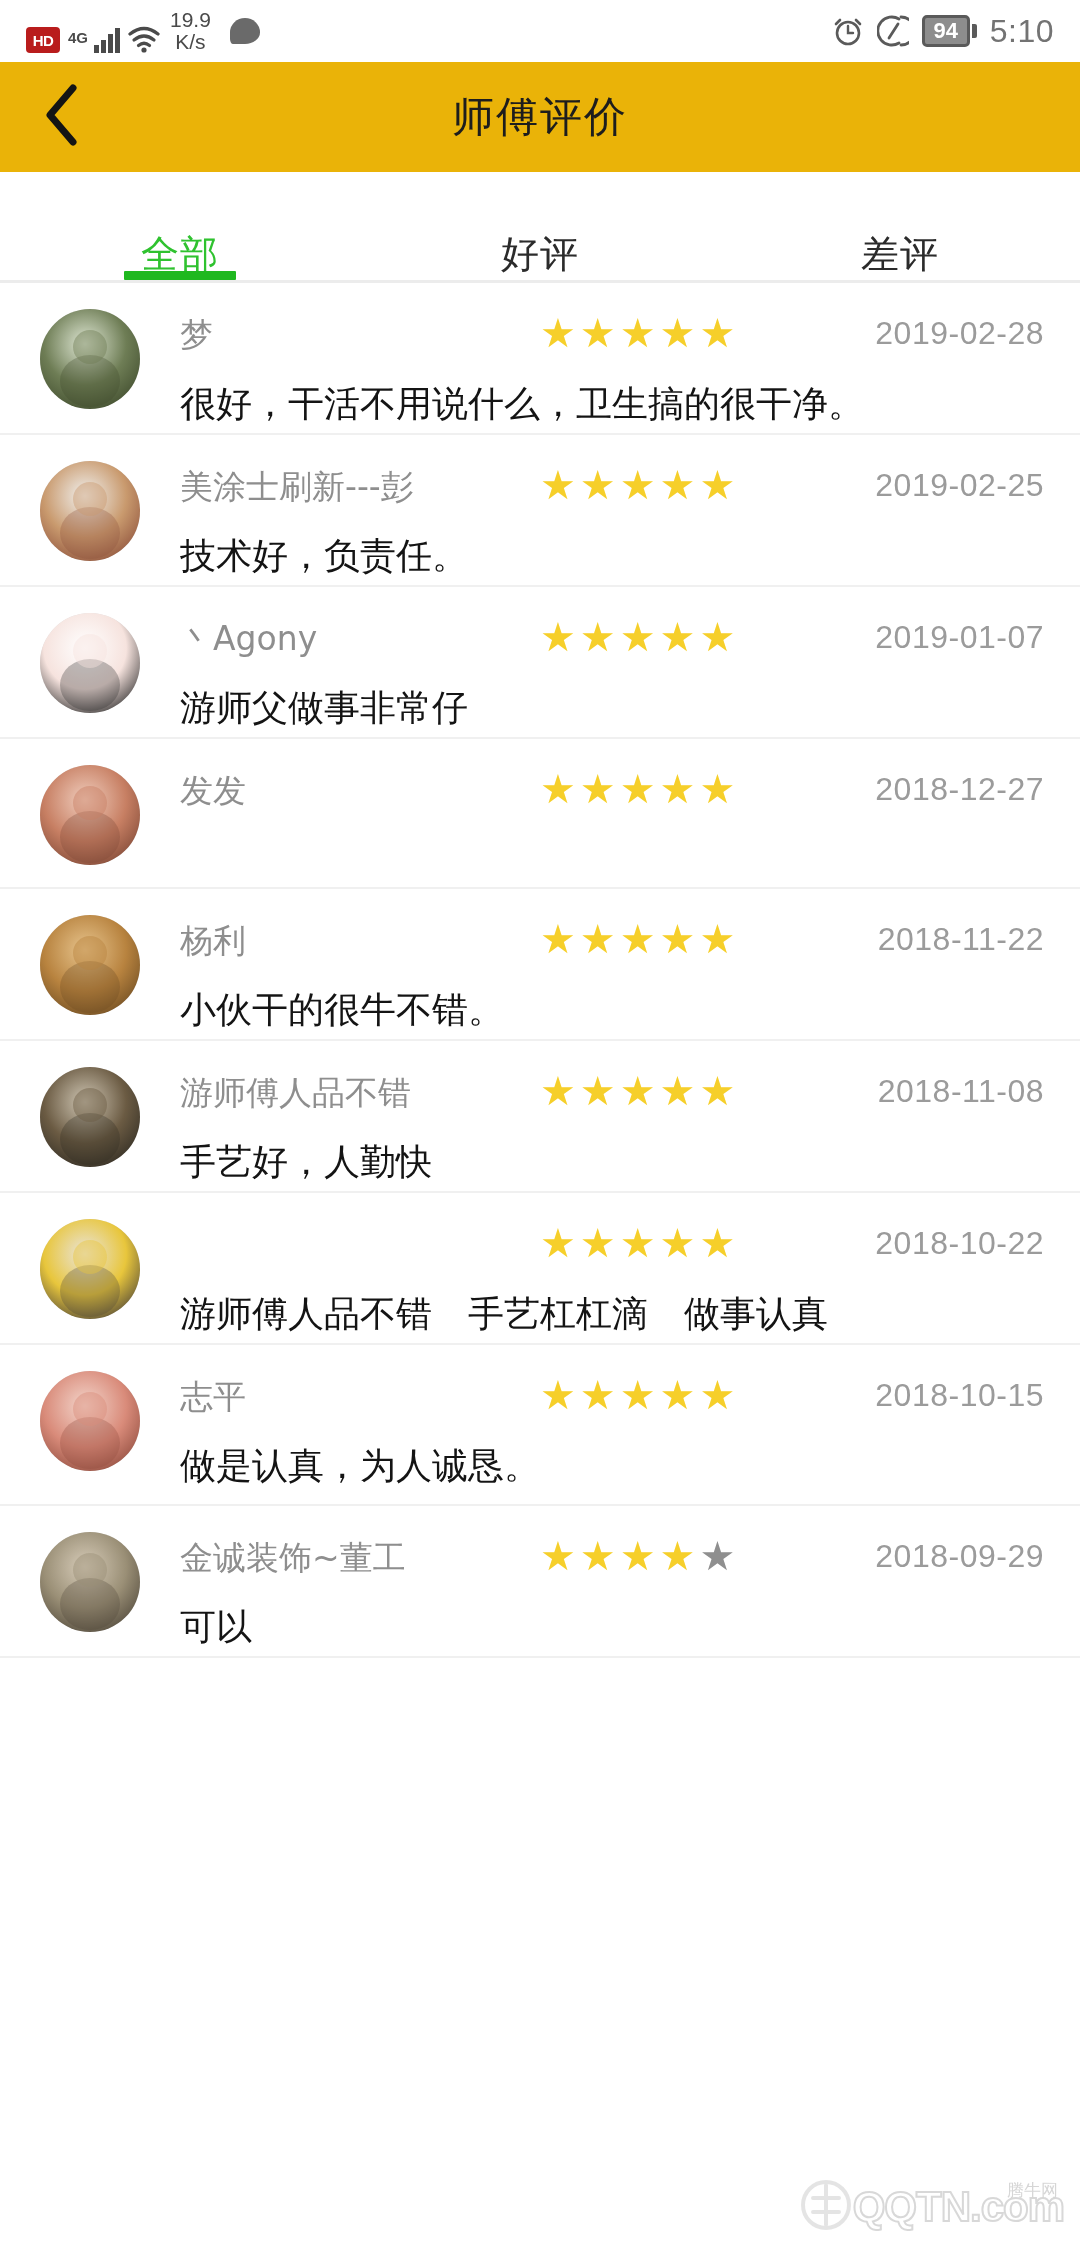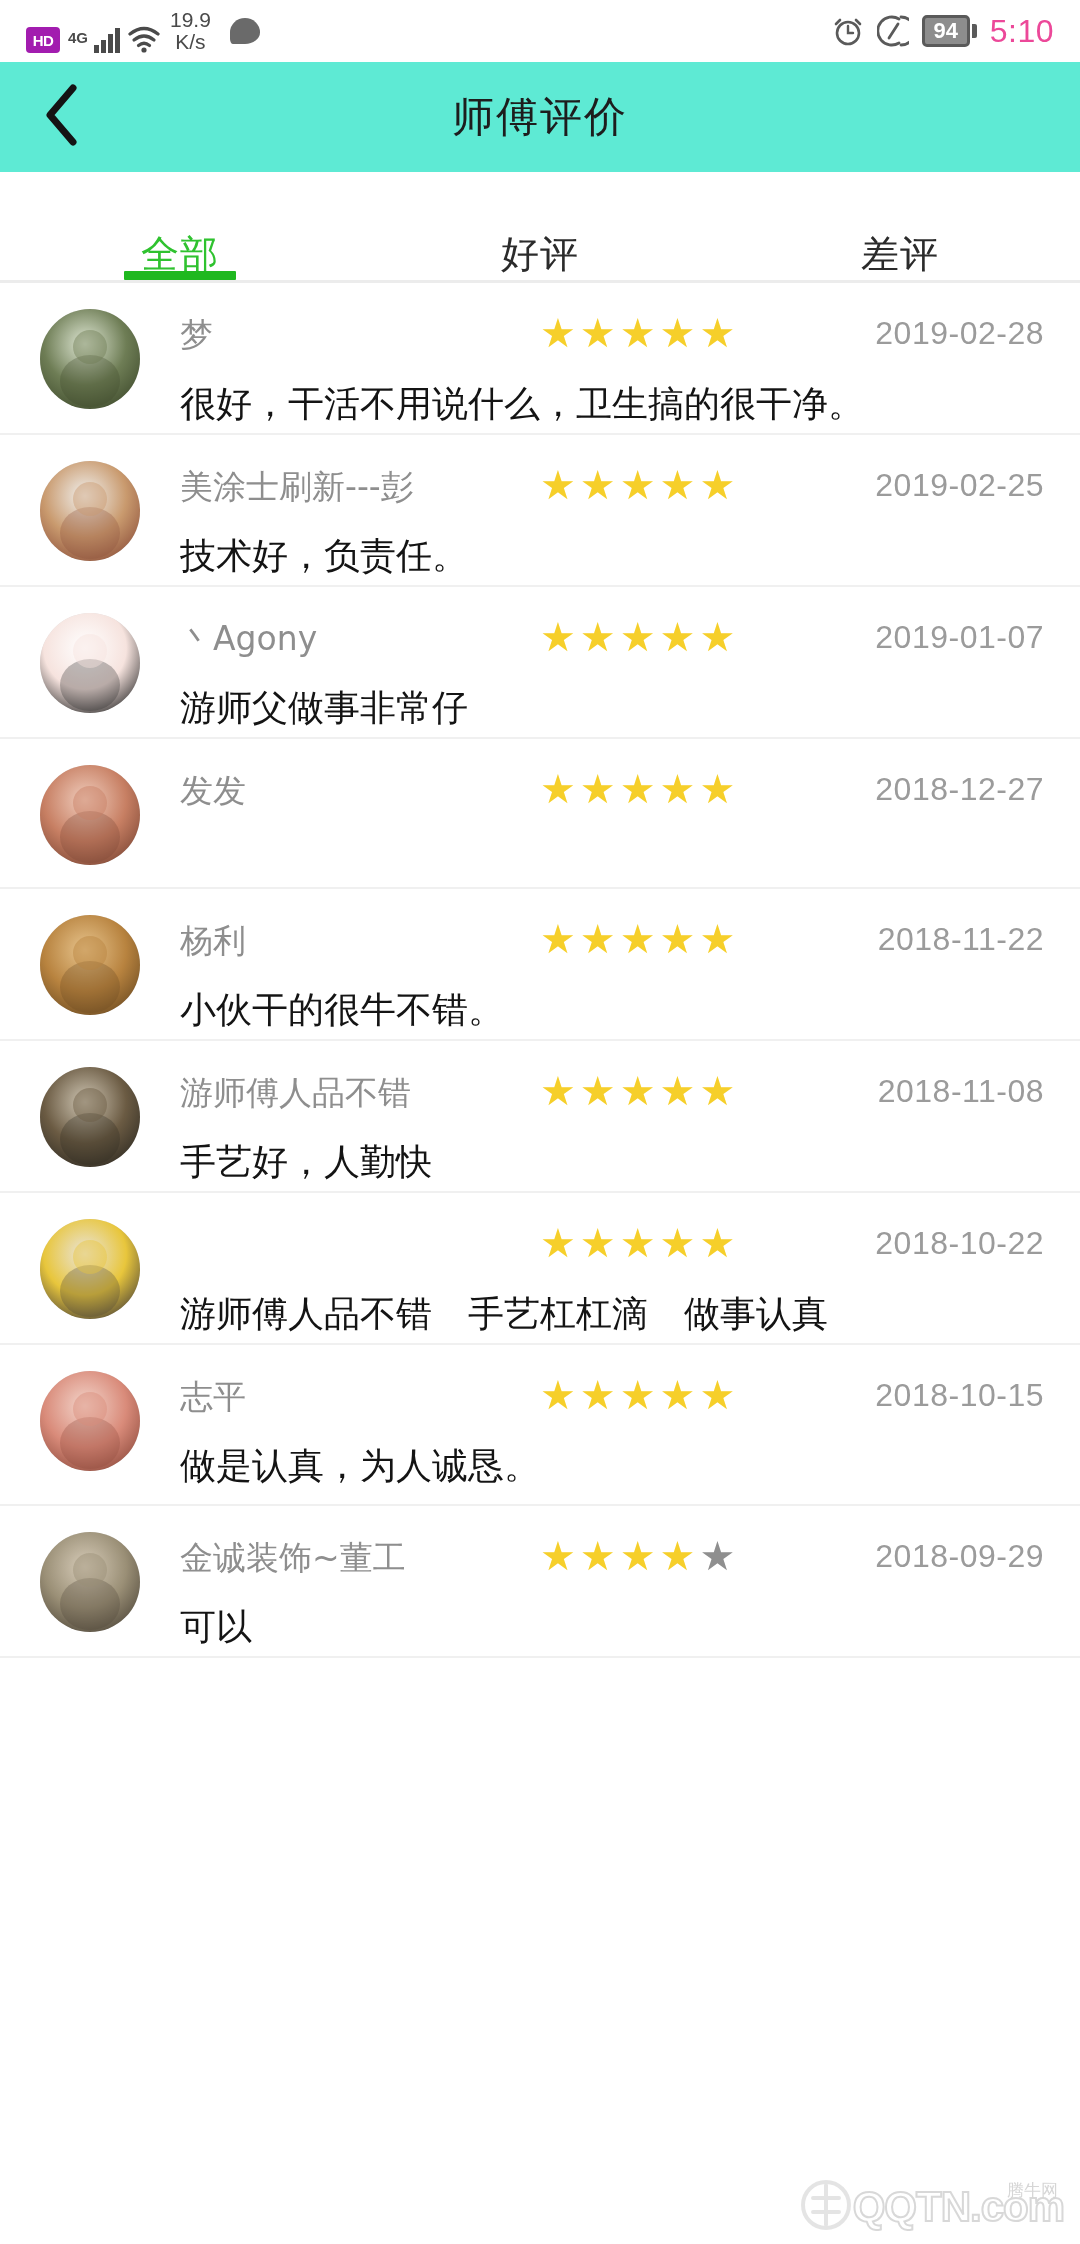--- a/index.html
+++ b/index.html
@@ -14,21 +14,21 @@
   
   .statusbar{
     position:relative; height:62px; width:100%;
     display:flex; align-items:center; padding:0 26px;
     color:#4a4a4a;
   }
   .sb-left{ display:flex; align-items:flex-end; gap:7px; }
   .sb-right{ margin-left:auto; display:flex; align-items:center; gap:13px; }
   .hd-box{
     display:inline-flex; align-items:center; justify-content:center;
-    width:34px; height:26px; background:#a21caf; color:#fff;
+    width:34px; height:26px; background:#b91c1c; color:#fff;
     font-size:15px; font-weight:bold; border-radius:4px; letter-spacing:-0.5px;
   }
   .g4{ font-size:15px; font-weight:bold; line-height:1; position:relative; top:-8px; left:1px;}
   .sig{ display:flex; align-items:flex-end; gap:2px; height:28px; }
   .sig i{ display:block; width:5px; background:#4a4a4a; }
   .sig i:nth-child(1){height:8px;}
   .sig i:nth-child(2){height:13px;}
   .sig i:nth-child(3){height:19px;}
   .sig i:nth-child(4){height:25px;}
   .wifi{ width:34px; height:28px; position:relative; }
@@ -42,27 +42,27 @@
   }
   .battery{
     display:inline-flex; align-items:center;
   }
   .batt-body{
     border:3px solid #5a5a5a; border-radius:5px; padding:1px 5px;
     font-size:22px; font-weight:bold; color:#fff; background:#8d8d8d;
     line-height:24px; min-width:48px; text-align:center;
   }
   .batt-cap{ width:5px; height:14px; background:#5a5a5a; border-radius:0 2px 2px 0; margin-left:2px;}
-  .clock{ font-size:32px; color:#ec4899; letter-spacing:0.5px; }
+  .clock{ font-size:32px; color:#737373; letter-spacing:0.5px; }
   .sbicon{ width:32px; height:32px; }
 
   
   .navbar{
     position:relative; height:110px; width:100%;
-    display:flex; align-items:center; justify-content:center; background:#5eead4;
+    display:flex; align-items:center; justify-content:center; background:#eab308;
   }
   .back-btn{
     position:absolute; left:26px; top:50%; transform:translateY(-50%);
     width:72px; height:72px; display:flex; align-items:center; justify-content:center;
     cursor:pointer;
   }
   .nav-title{
     font-size:42px; color:#1d1d1d; letter-spacing:2px;
     font-family:"DejaVu Sans","Liberation Sans",sans-serif;
   }

